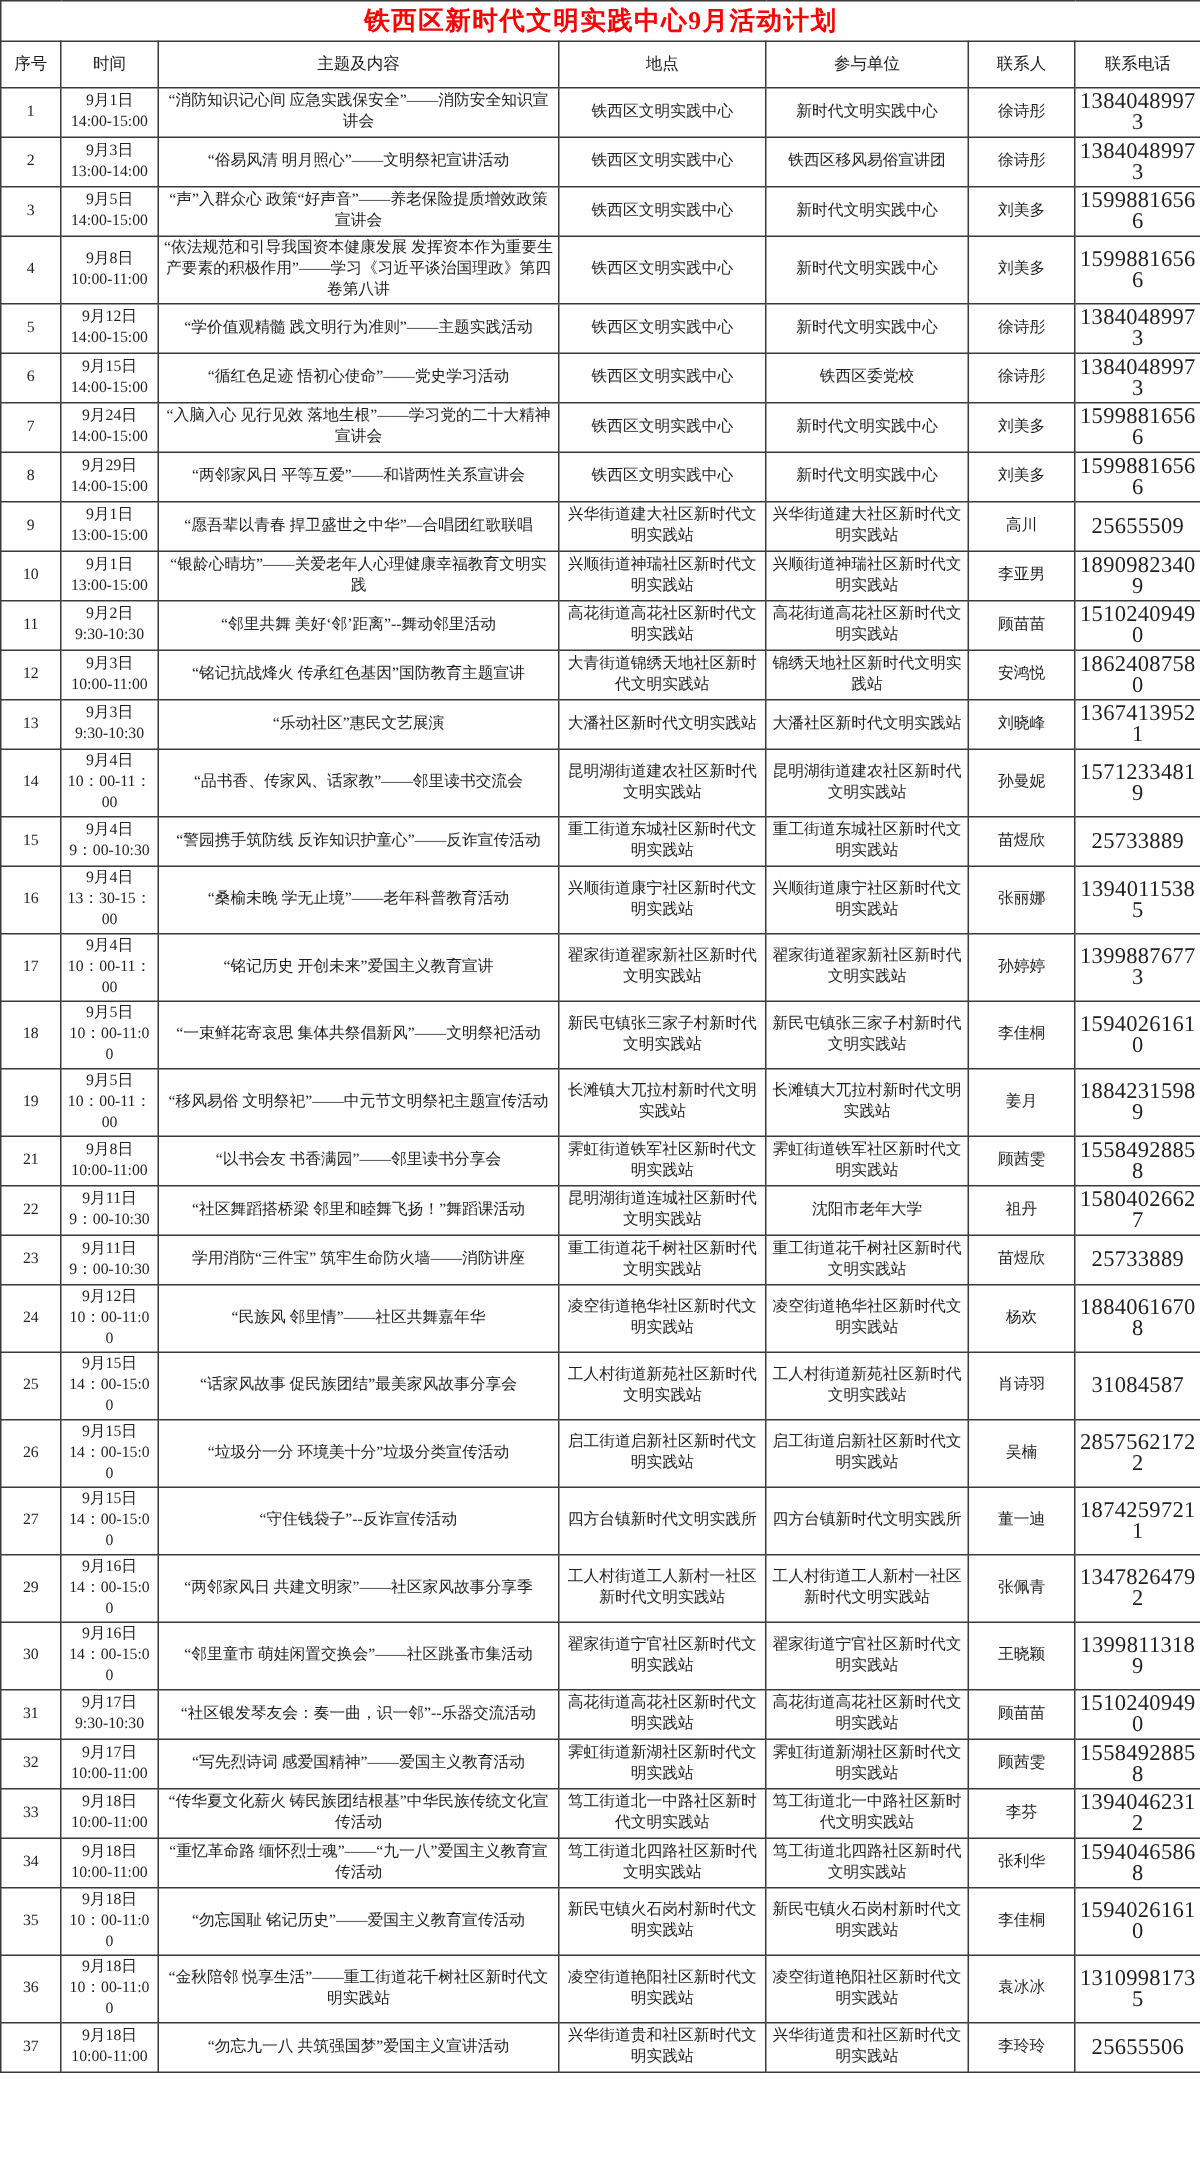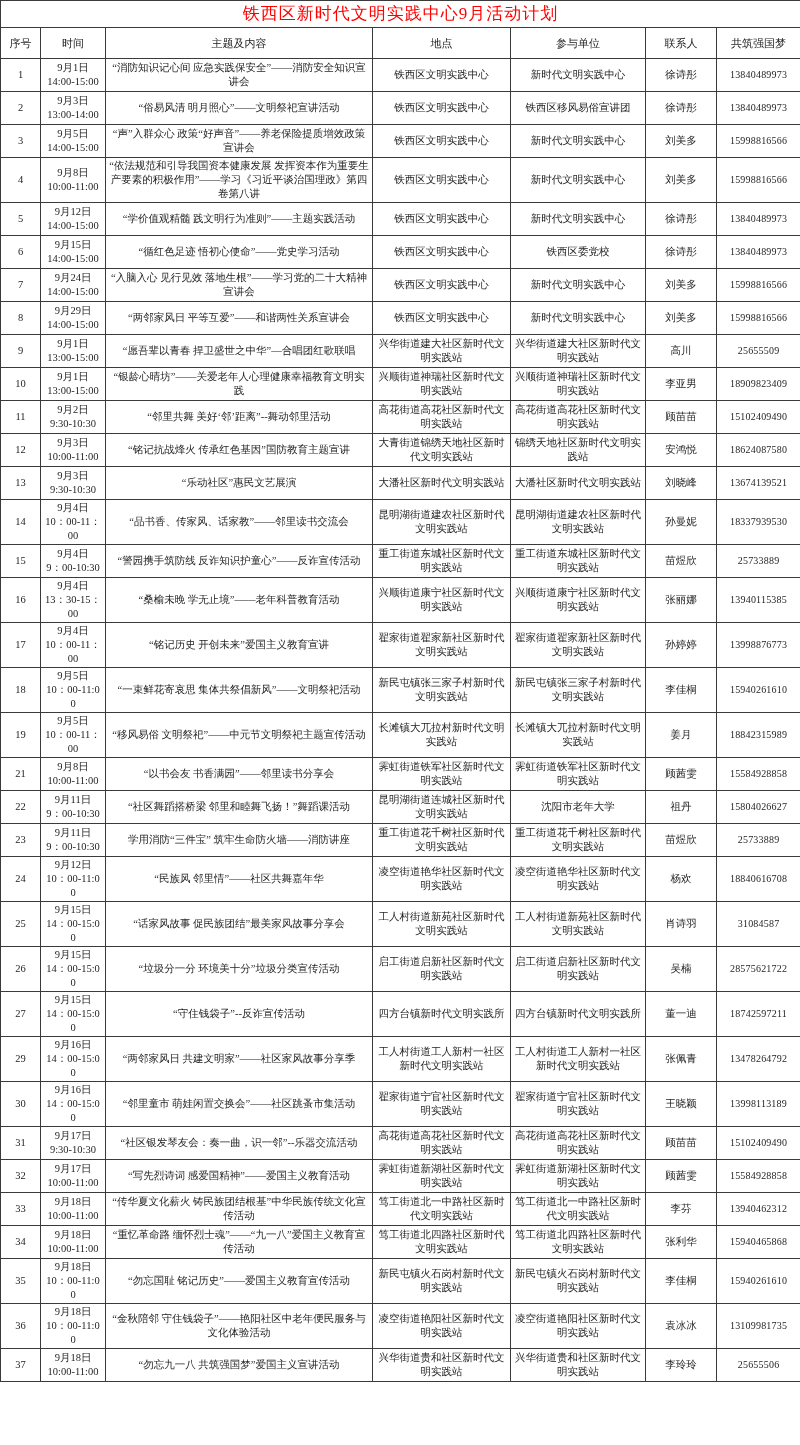--- a/index.html
+++ b/index.html
@@ -19,36 +19,36 @@
     text-align: center;
     vertical-align: middle;
     padding: 1px 3px;
     font-size: 10.5px;
     line-height: 14px;
     word-break: break-all;
   }
   th.title-cell {
     height: 26px;
     font-size: 17px;
-    font-weight: normal;
+    font-weight: bold;
     color: var(--title-color, #ff0000);
     letter-spacing: 1px;
     line-height: 26px;
     padding: 0;
   }
   tr.header-row th {
     height: 28px;
     font-size: 11px;
     font-weight: normal;
     color: #1a1a1a;
   }
   tbody td { height: 30px; color: #1f1f1f; }
   td.cell-no { font-size: 10.5px; }
   td.cell-time .date-line, td.cell-time .time-line { display: block; line-height: 14px; }
-  td.cell-phone { font-size: 10px; letter-spacing: 0.2px; margin-left: 24px; }
+  td.cell-phone { font-size: 15px; letter-spacing: 0.2px; margin-left: 24px; }
 </style>
 </head>
 <body>
 
 <div class="page">
   <table>
     <colgroup>
       <col style="width:40px">
       <col style="width:65px">
       <col style="width:267px">
@@ -61,21 +61,21 @@
       <tr>
         <th colspan="7" class="title-cell">铁西区新时代文明实践中心9月活动计划</th>
       </tr>
       <tr class="header-row" id="header-row">
           <th>序号</th>
           <th>时间</th>
           <th>主题及内容</th>
           <th>地点</th>
           <th>参与单位</th>
           <th>联系人</th>
-          <th>共筑强国梦</th>
+          <th>联系电话</th>
         </tr>
     </thead>
     <tbody id="table-body">
         <tr>
           <td class="cell-no">1</td>
           <td class="cell-time">
             <span class="date-line">9月1日</span>
             <span class="time-line">14:00-15:00</span>
           </td>
           <td class="cell-theme">“消防知识记心间 应急实践保安全”——消防安全知识宣讲会</td>
@@ -231,21 +231,21 @@
         <tr>
           <td class="cell-no">14</td>
           <td class="cell-time">
             <span class="date-line">9月4日</span>
             <span class="time-line">10：00-11：00</span>
           </td>
           <td class="cell-theme">“品书香、传家风、话家教”——邻里读书交流会</td>
           <td class="cell-location">昆明湖街道建农社区新时代文明实践站</td>
           <td class="cell-org">昆明湖街道建农社区新时代文明实践站</td>
           <td class="cell-contact">孙曼妮</td>
-          <td class="cell-phone">18337939530</td>
+          <td class="cell-phone">15712334819</td>
         </tr>
         <tr>
           <td class="cell-no">15</td>
           <td class="cell-time">
             <span class="date-line">9月4日</span>
             <span class="time-line">9：00-10:30</span>
           </td>
           <td class="cell-theme">“警园携手筑防线 反诈知识护童心”——反诈宣传活动</td>
           <td class="cell-location">重工街道东城社区新时代文明实践站</td>
           <td class="cell-org">重工街道东城社区新时代文明实践站</td>
@@ -467,21 +467,21 @@
           <td class="cell-org">新民屯镇火石岗村新时代文明实践站</td>
           <td class="cell-contact">李佳桐</td>
           <td class="cell-phone">15940261610</td>
         </tr>
         <tr>
           <td class="cell-no">36</td>
           <td class="cell-time">
             <span class="date-line">9月18日</span>
             <span class="time-line">10：00-11:00</span>
           </td>
-          <td class="cell-theme">“金秋陪邻 守住钱袋子”——艳阳社区中老年便民服务与文化体验活动</td>
+          <td class="cell-theme">“金秋陪邻 悦享生活”——重工街道花千树社区新时代文明实践站</td>
           <td class="cell-location">凌空街道艳阳社区新时代文明实践站</td>
           <td class="cell-org">凌空街道艳阳社区新时代文明实践站</td>
           <td class="cell-contact">袁冰冰</td>
           <td class="cell-phone">13109981735</td>
         </tr>
         <tr>
           <td class="cell-no">37</td>
           <td class="cell-time">
             <span class="date-line">9月18日</span>
             <span class="time-line">10:00-11:00</span>

